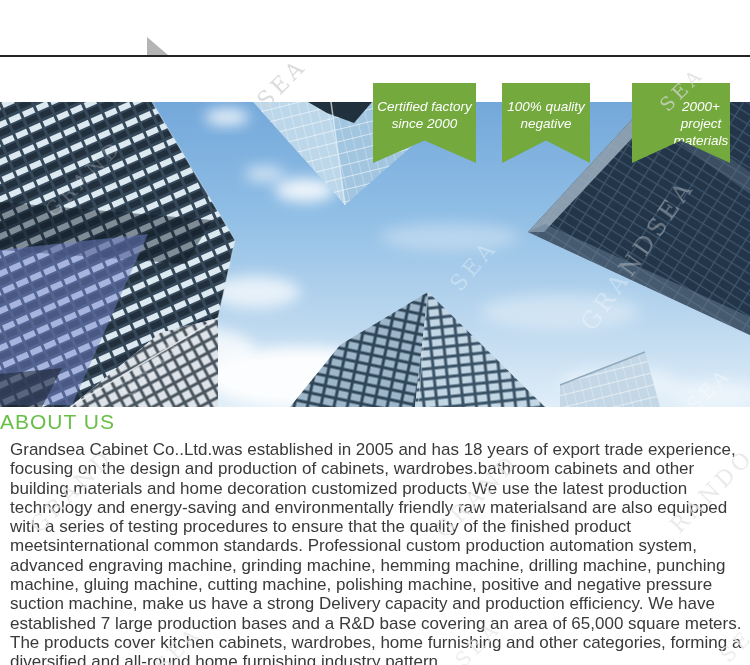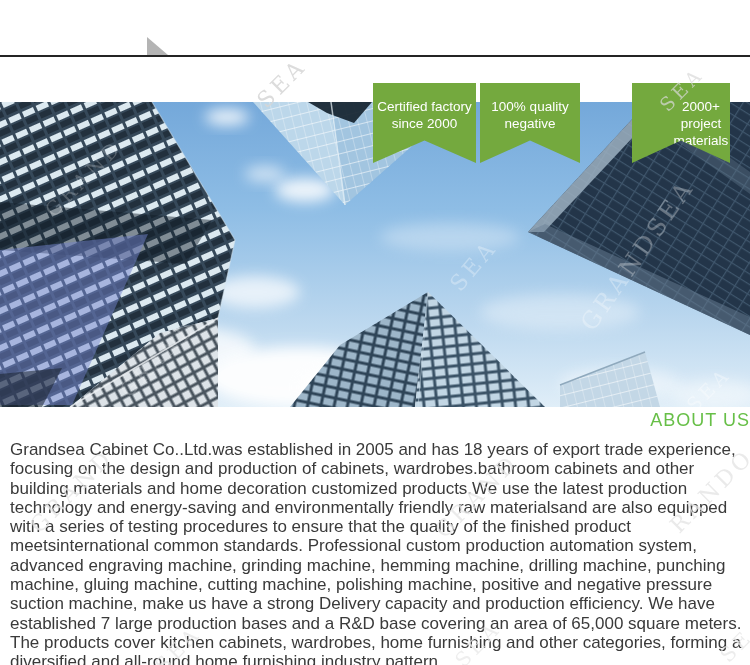--- a/index.html
+++ b/index.html
@@ -9,28 +9,28 @@
   .ribbon{position:absolute;left:0;top:25px;width:148px;height:30px;background:var(--banner-green,#5fb244);
           color:#fff;font-size:17px;line-height:30px;padding-left:10px;box-sizing:border-box;z-index:7;}
   .fold{position:absolute;left:147px;top:37px;width:21px;height:18px;background:#b4b4b4;
         clip-path:polygon(0 0,100% 100%,0 100%);z-index:7;}
   .topline{position:absolute;left:0;top:55px;width:750px;height:2px;background:#242424;z-index:6;}
   
   .photo{position:absolute;left:0;top:102px;width:750px;height:305px;z-index:1;}
   
   .badge{position:absolute;top:83px;height:80px;background:var(--badge-green,#74a93e);z-index:4;
          clip-path:polygon(0 0,100% 0,100% 100%,50% 72%,0 100%);
-         color:#fff;text-align:center;font-size:13.5px;line-height:17px;padding-top:15px;box-sizing:border-box;}
+         color:#fff;text-align:center;font-size:13.5px;line-height:17px;padding-top:15px;box-sizing:border-box;font-style:italic;}
   .badge span{display:block;}
   .b1{left:373px;width:103px;}
-  .b2{left:480px;width:100px;}
+  .b2{left:502px;width:88px;}
   .b3{left:632px;width:98px;padding-left:40px;}
   
-  .about-heading{position:absolute;left:0;top:410px;width:750px;text-align:right;margin:0;
-                 font-size:18px;font-weight:400;letter-spacing:1px;color:var(--about-green,#67bf47);z-index:2;}
+  .about-heading{position:absolute;left:0;top:410px;width:750px;text-align:left;margin:0;
+                 font-size:21px;font-weight:400;letter-spacing:1px;color:var(--about-green,#67bf47);z-index:2;}
   .about-paragraph{position:absolute;left:10px;top:440px;width:733px;margin:0;
                    font-size:17px;line-height:19.3px;color:var(--body-text,#3a3a3a);z-index:2;}
   
   .wm-layer{position:absolute;left:0;top:0;width:750px;height:665px;z-index:5;pointer-events:none;}
   .wm{position:absolute;font-family:"DejaVu Serif",serif;letter-spacing:4px;transform-origin:left top;
       white-space:nowrap;}
 </style>
 </head>
 <body>
 

